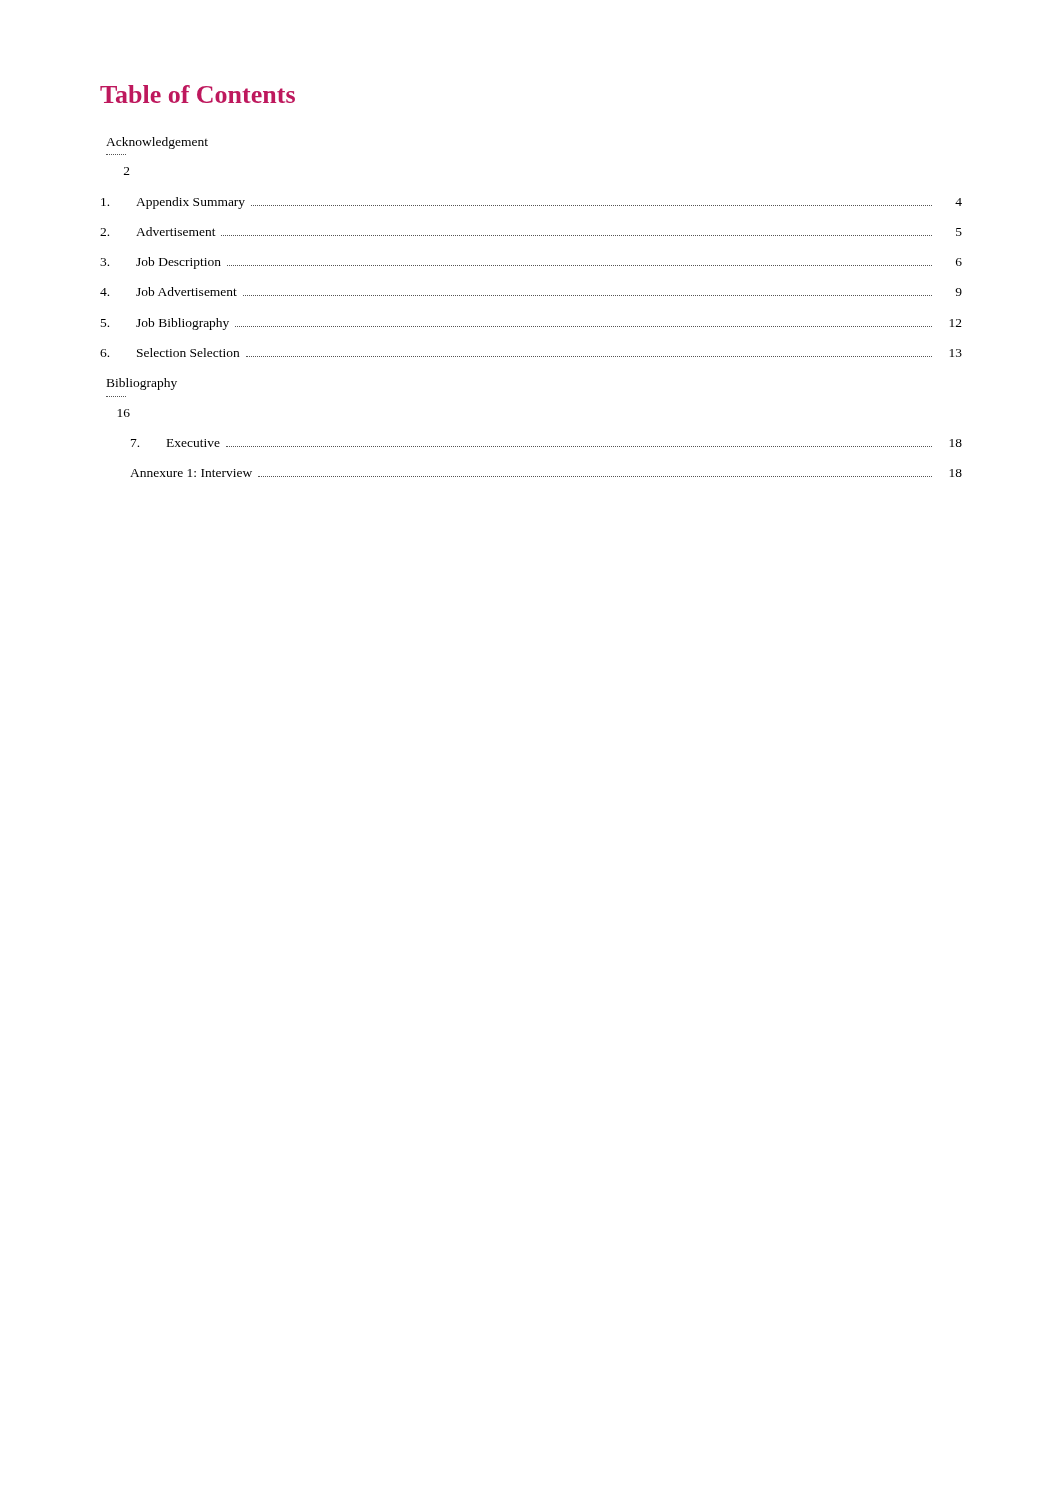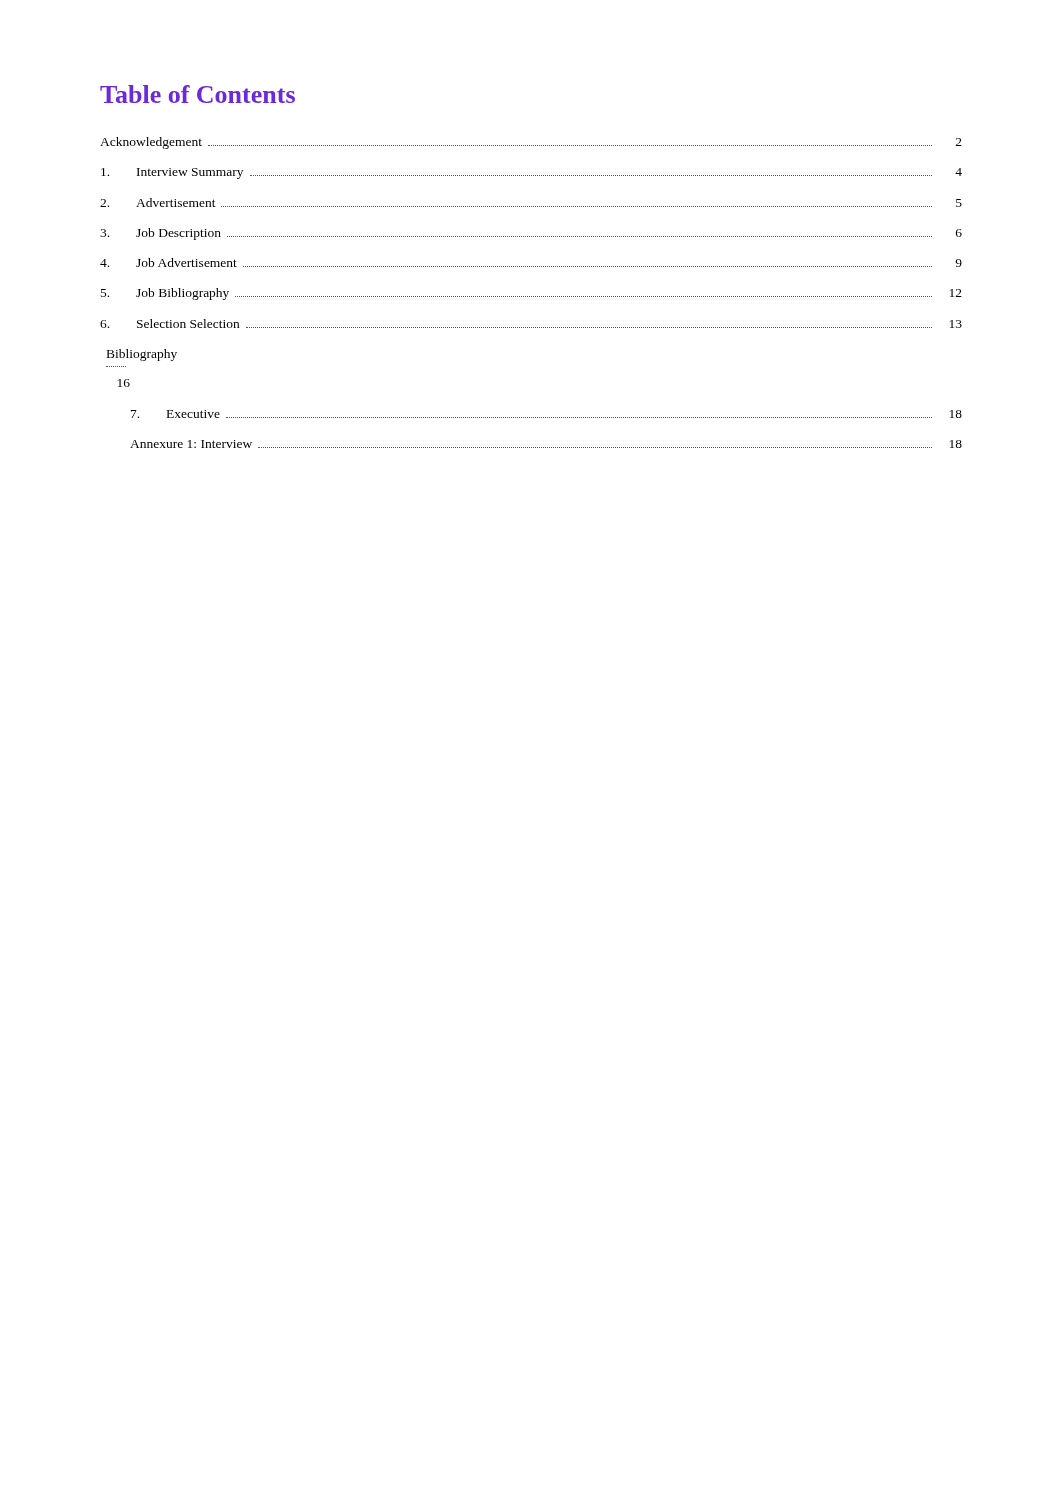--- a/index.html
+++ b/index.html
@@ -20,21 +20,21 @@
     .page {
       padding: 80px 100px 80px 100px;
       max-width: 1062px;
     }
 
     .toc-title {
       font-size: 26px;
       font-weight: bold;
       font-family: Georgia, serif;
       margin-bottom: 20px;
-      color: #6d28d9;
+      color: #be185d;
     }
 
     .toc-row {
       display: flex;
       align-items: baseline;
       margin-bottom: 6px;
       line-height: 1.8;
     }
 
     .toc-number {
@@ -64,29 +64,29 @@
       text-align: right;
     }
   </style>
 </head>
 <body>
 
 <div class="page">
   <h1 class="toc-title">Table of Contents</h1>
 
   <div>
-  <div class="toc-row" style="padding-left: 0px;">
+  <div class="toc-row" style="padding-left: 0px; flex-direction: column;">
         <span class="toc-number" style="min-width: 0px;"></span>
         <span class="toc-label">Acknowledgement</span>
         <span class="toc-dots"></span>
         <span class="toc-page">2</span>
       </div>
       <div class="toc-row" style="padding-left: 0px;">
         <span class="toc-number">1.</span>
-        <span class="toc-label">Interview Summary</span>
+        <span class="toc-label">Appendix Summary</span>
         <span class="toc-dots"></span>
         <span class="toc-page">4</span>
       </div>
       <div class="toc-row" style="padding-left: 0px;">
         <span class="toc-number">2.</span>
         <span class="toc-label">Advertisement</span>
         <span class="toc-dots"></span>
         <span class="toc-page">5</span>
       </div>
       <div class="toc-row" style="padding-left: 0px;">

